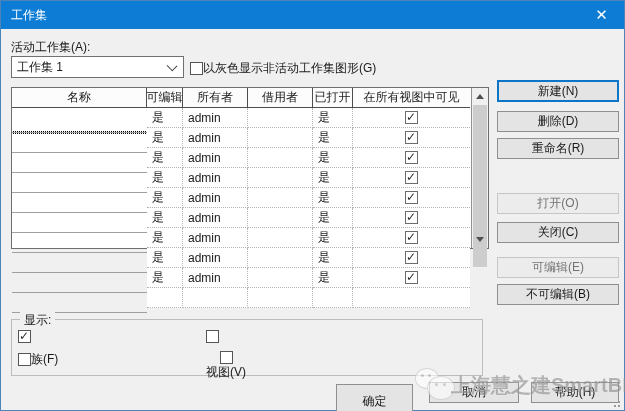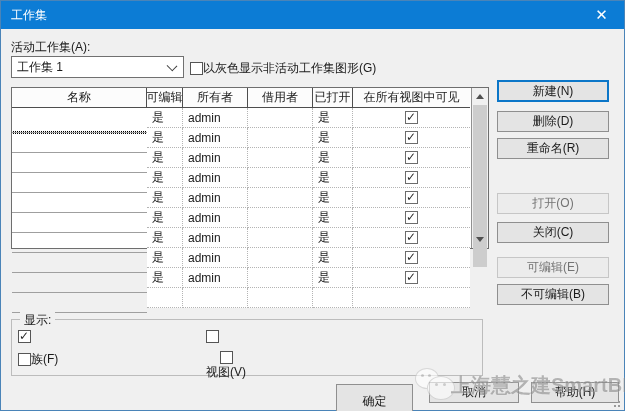--- a/index.html
+++ b/index.html
@@ -52,21 +52,21 @@
   .sb-arrow{position:absolute;left:0;right:0;height:17px;display:flex;align-items:center;justify-content:center;}
   .sb-arrow.up{top:0;}
   .sb-arrow.down{bottom:0;}
   .tri-up{width:0;height:0;border-left:4px solid transparent;border-right:4px solid transparent;border-bottom:5px solid #505050;}
   .tri-down{width:0;height:0;border-left:4px solid transparent;border-right:4px solid transparent;border-top:5px solid #505050;}
   .sb-thumb{position:absolute;left:1px;right:1px;top:17px;height:162px;background:#cdcdcd;}
 
   
   .btn{position:absolute;background:#e4e4e4;border:1px solid #8f8f8f;box-sizing:border-box;
     display:flex;align-items:center;justify-content:center;color:#1a1a1a;cursor:default;}
-  .side{left:496px;width:112px;height:21px;}
+  .side{left:496px;width:122px;height:21px;}
   .btn.focusd{border:2px solid #0b76c8;height:22px;}
   .btn.disabled{background:#ececec;border-color:#c6c6c6;color:#737373;}
 
   
   .groupbox{position:absolute;left:10px;top:318px;width:472px;height:57px;border:1px solid #bcbcbc;box-sizing:border-box;}
   .groupbox .gb-label{position:absolute;left:8px;top:-8px;background:#f0f0f0;padding:0 4px;}
 
   
   .watermark{position:absolute;left:398px;top:365px;width:225px;height:42px;pointer-events:none;opacity:.62;}
   .wm-text{position:absolute;left:52px;top:6px;font-size:20px;font-weight:bold;color:#8e8e8e;

